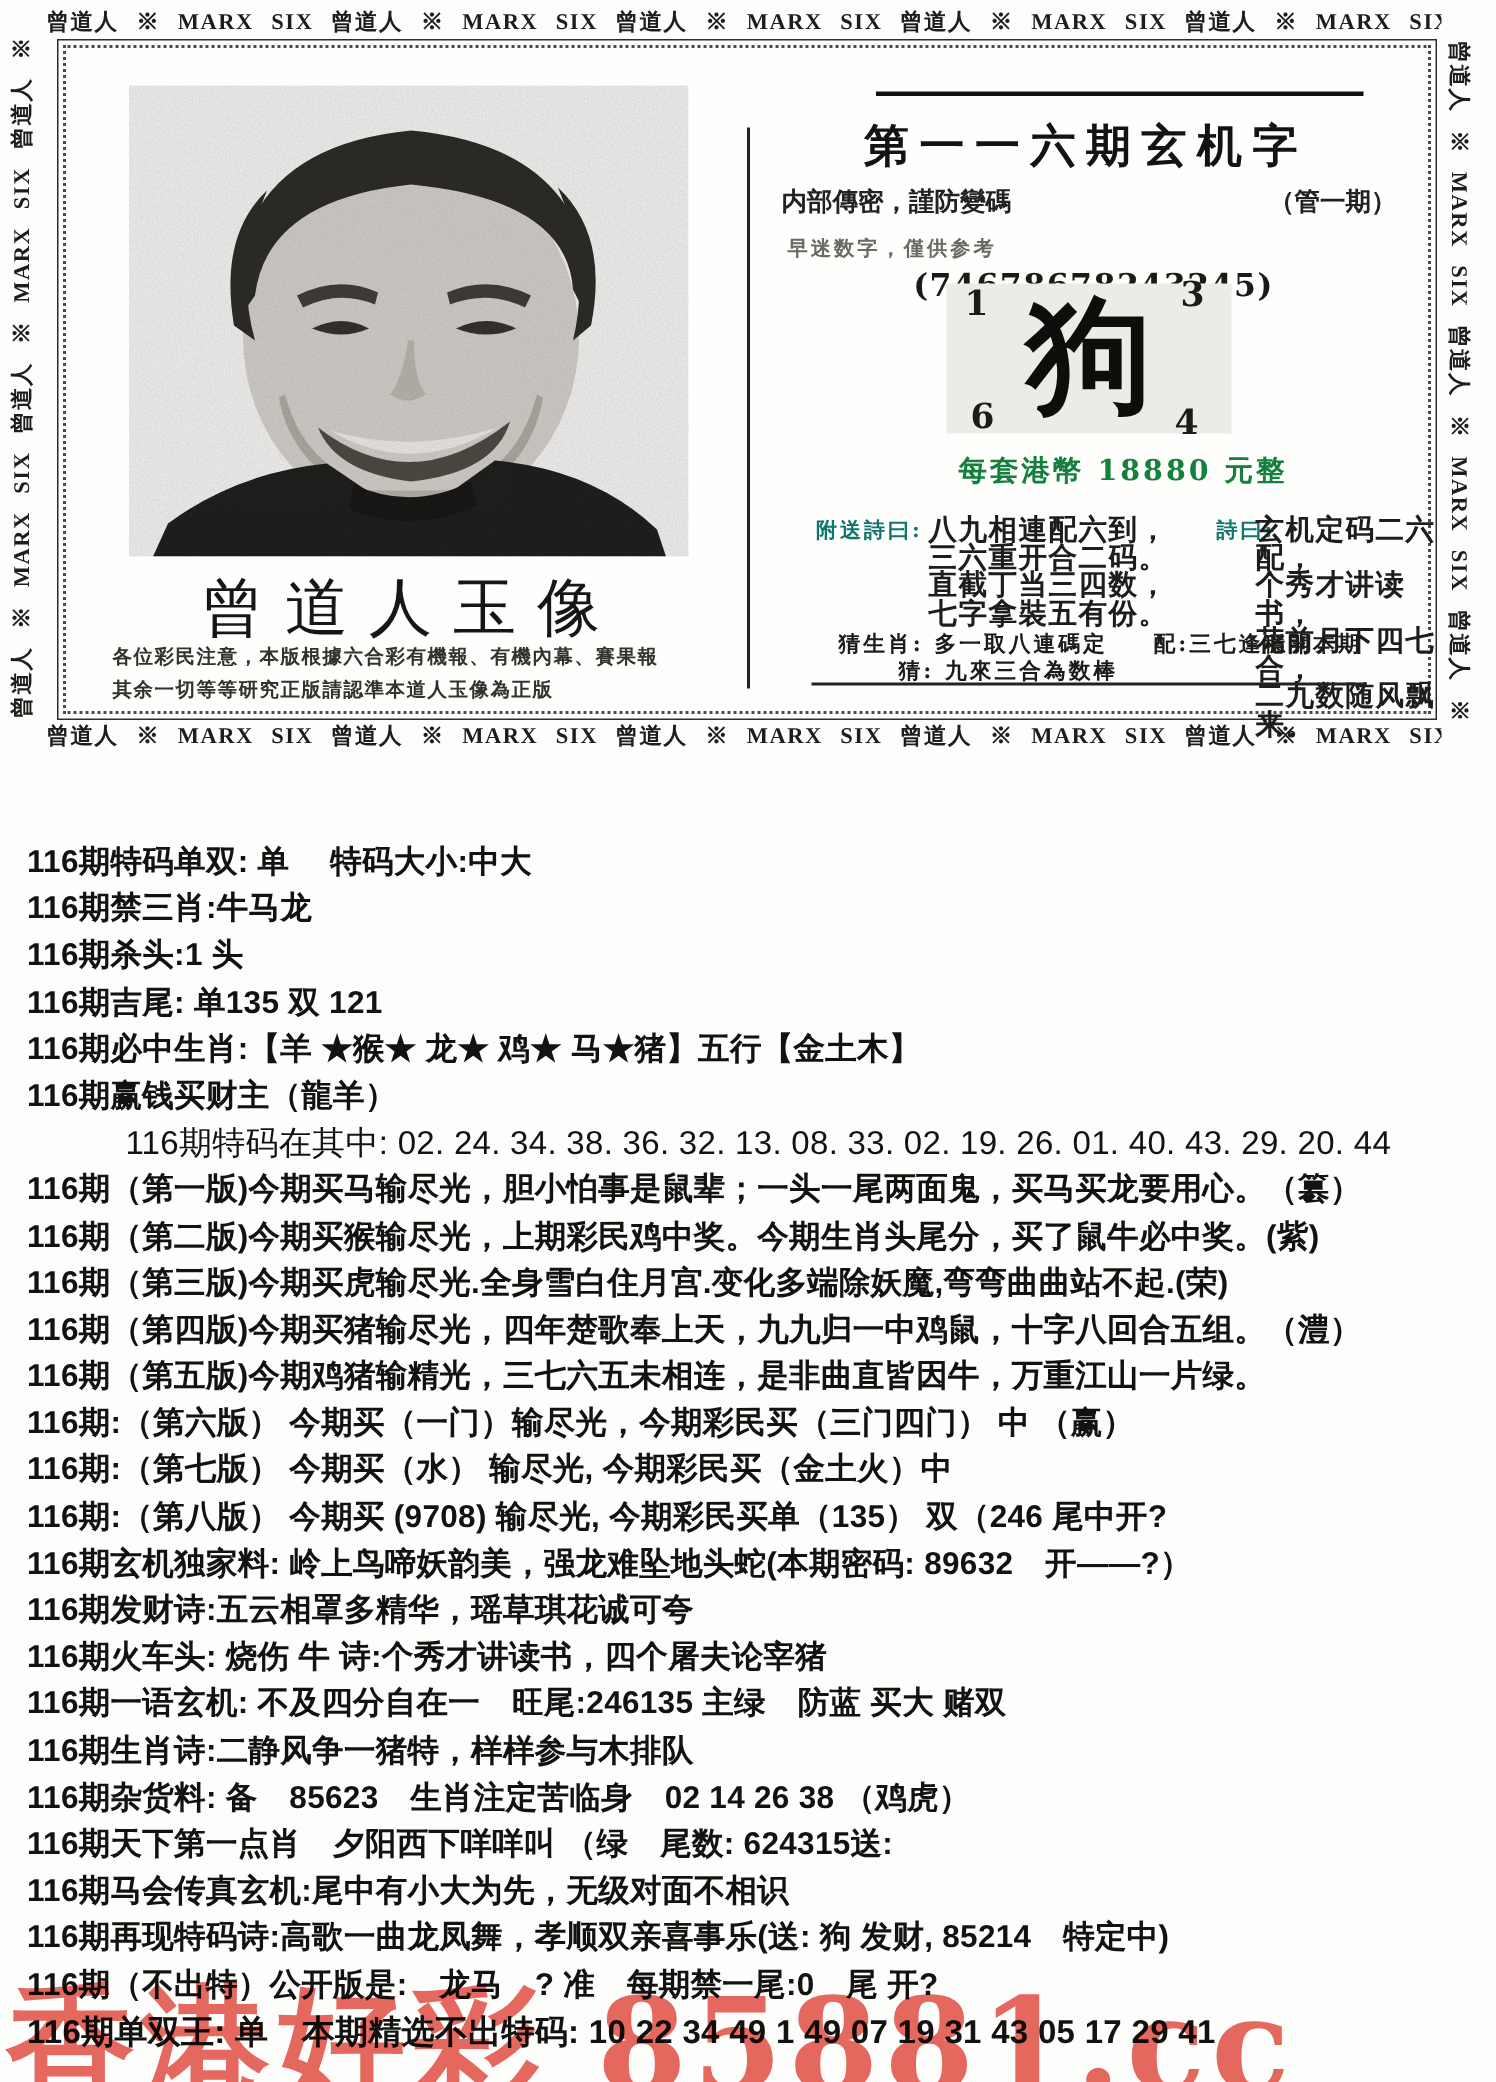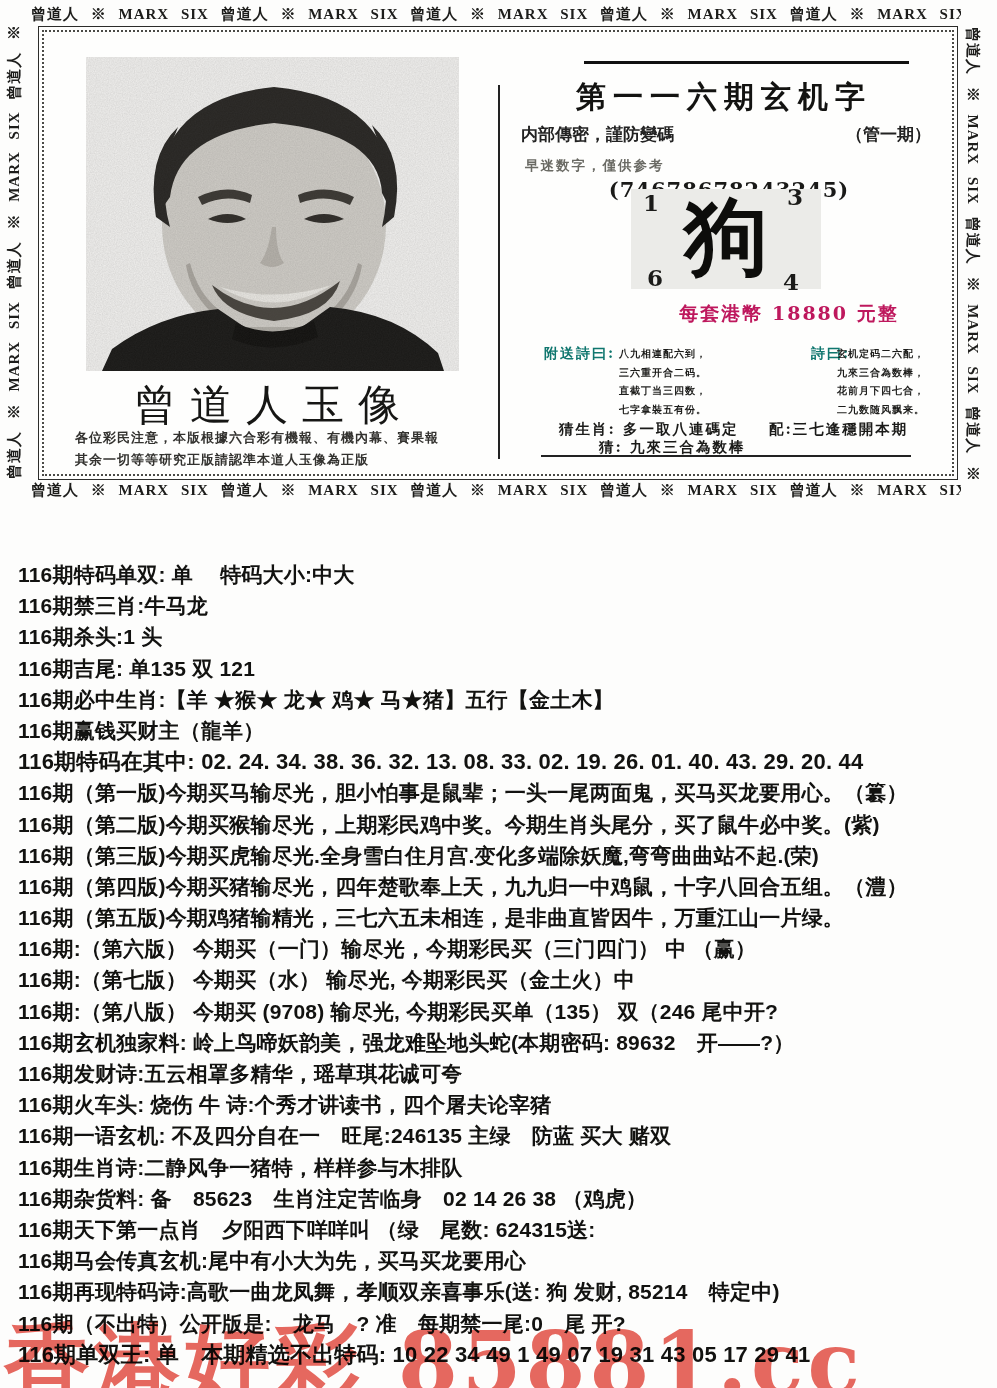--- a/index.html
+++ b/index.html
@@ -43,41 +43,41 @@
       font-family:"DejaVu Serif",serif;font-weight:bold;font-size:21px;letter-spacing:1px;color:#1a1a18;}
   #zodiac-block{position:absolute;left:592px;top:162px;width:190px;height:100px;background:#ebebe8;}
   #zodiac-char{position:absolute;left:0;top:-6px;width:100%;text-align:center;
       font-family:"DejaVu Serif",serif;font-weight:bold;font-size:84px;line-height:108px;color:#0d0d0b;}
   .corner-num{position:absolute;font-family:"DejaVu Serif",serif;font-weight:bold;
       font-size:23px;color:#1b1b19;}
   #corner-tl{left:12px;top:0px;}
   #corner-tr{right:18px;top:-6px;}
   #corner-bl{left:16px;bottom:-2px;}
   #corner-br{right:22px;bottom:-6px;}
-  #price-line{position:absolute;left:600px;top:274px;width:300px;text-align:center;
-      font-family:"DejaVu Serif",serif;font-weight:bold;font-size:19px;letter-spacing:2px;color:#be185d;}
+  #price-line{position:absolute;left:600px;top:274px;width:300px;text-align:left;
+      font-family:"DejaVu Serif",serif;font-weight:bold;font-size:19px;letter-spacing:2px;color:#15803d;}
   .poem-label{position:absolute;font-family:"DejaVu Serif",serif;font-weight:bold;
       font-size:14px;color:#0f766e;letter-spacing:2px;}
   #poem-left-label{left:505px;top:318px;}
   #poem-right-label{left:752px;top:318px;padding-left:20px;}
   .poem-col{position:absolute;font-family:Liberation Sans, sans-serif;font-weight:bold;
-      font-size:10px;line-height:18.5px;color:#1d1d1b;letter-spacing:1px;}
+      font-size:19px;line-height:18.5px;color:#1d1d1b;letter-spacing:1px;}
   #poem-left{left:580px;top:318px;}
   #poem-right{left:798px;top:318px;}
   .guess-row{position:absolute;font-family:"DejaVu Serif",serif;font-weight:bold;
       font-size:14.5px;color:#1b1b19;letter-spacing:2px;white-space:nowrap;}
   #guess-zodiac-row{left:520px;top:393px;}
   #pair-note{left:730px;top:393px;}
   #guess-row{left:560px;top:411px;}
   
   #body-lines{position:absolute;left:18px;top:559px;width:975px;}
   .body-line{height:31.2px;line-height:31.2px;font-size:21px;font-weight:600;
       white-space:nowrap;color:#121210;letter-spacing:0.2px;}
   .body-line:nth-child(5){font-weight:800;}
-  .body-line:nth-child(7){font-size:22px;font-weight:700;}
+  .body-line:nth-child(7){font-size:22px;font-weight:400;text-align:center;}
   .body-line:nth-child(26){font-size:22px;}
   
   #watermark{position:absolute;left:4px;top:1306px;width:100%;white-space:nowrap;
       font-family:"DejaVu Serif",serif;font-weight:bold;font-size:86px;letter-spacing:4px;
       mix-blend-mode:multiply;opacity:0.88;pointer-events:none;z-index:5;}
 </style>
 </head>
 <body>
 
 <div id="page">
@@ -142,21 +142,21 @@
     <div class="poem-label" id="poem-left-label">附送詩曰:</div>
     <div class="poem-col" id="poem-left">
         <div>八九相連配六到，</div>
         <div>三六重开合二码。</div>
         <div>直截丁当三四数，</div>
         <div>七字拿裝五有份。</div>
       </div>
     <div class="poem-label" id="poem-right-label">詩曰:</div>
     <div class="poem-col" id="poem-right">
         <div>玄机定码二六配，</div>
-        <div>九來三合為数棒，</div>
+        <div>个秀才讲读书，</div>
         <div>花前月下四七合，</div>
         <div>二九数随风飘来。</div>
       </div>
 
     <div class="guess-row" id="guess-zodiac-row">
       <span>猜生肖:</span>
       <span>多一取八連碼定</span>
     </div>
     <div class="guess-row" id="pair-note">配:三七逢穩開本期</div>
     <div class="guess-row" id="guess-row">
@@ -183,21 +183,21 @@
       <div class="body-line">116期:（第六版） 今期买（一门）输尽光，今期彩民买（三门四门） 中 （赢）</div>
       <div class="body-line">116期:（第七版） 今期买（水） 输尽光, 今期彩民买（金土火）中</div>
       <div class="body-line">116期:（第八版） 今期买 (9708) 输尽光, 今期彩民买单（135） 双（246 尾中开?</div>
       <div class="body-line">116期玄机独家料: 岭上鸟啼妖韵美，强龙难坠地头蛇(本期密码: 89632　开——?）</div>
       <div class="body-line">116期发财诗:五云相罩多精华，瑶草琪花诚可夸</div>
       <div class="body-line">116期火车头: 烧伤 牛 诗:个秀才讲读书，四个屠夫论宰猪</div>
       <div class="body-line">116期一语玄机: 不及四分自在一　旺尾:246135 主绿　防蓝 买大 赌双</div>
       <div class="body-line">116期生肖诗:二静风争一猪特，样样参与木排队</div>
       <div class="body-line">116期杂货料: 备　85623　生肖注定苦临身　02 14 26 38 （鸡虎）</div>
       <div class="body-line">116期天下第一点肖　夕阳西下咩咩叫 （绿　尾数: 624315送:</div>
-      <div class="body-line">116期马会传真玄机:尾中有小大为先，买马买龙要用心</div>
+      <div class="body-line">116期马会传真玄机:尾中有小大为先，无级对面不相识</div>
       <div class="body-line">116期再现特码诗:高歌一曲龙凤舞，孝顺双亲喜事乐(送: 狗 发财, 85214　特定中)</div>
       <div class="body-line">116期（不出特）公开版是:　龙马　? 准　每期禁一尾:0　尾 开?</div>
       <div class="body-line">116期单双王: 单　本期精选不出特码: 10 22 34 49 1 49 07 19 31 43 05 17 29 41</div>
     </div>
 
   <div id="watermark" style="color: rgb(228, 84, 74);">香港好彩 85881.cc</div>
 
 </div>
 
 </body></html>

